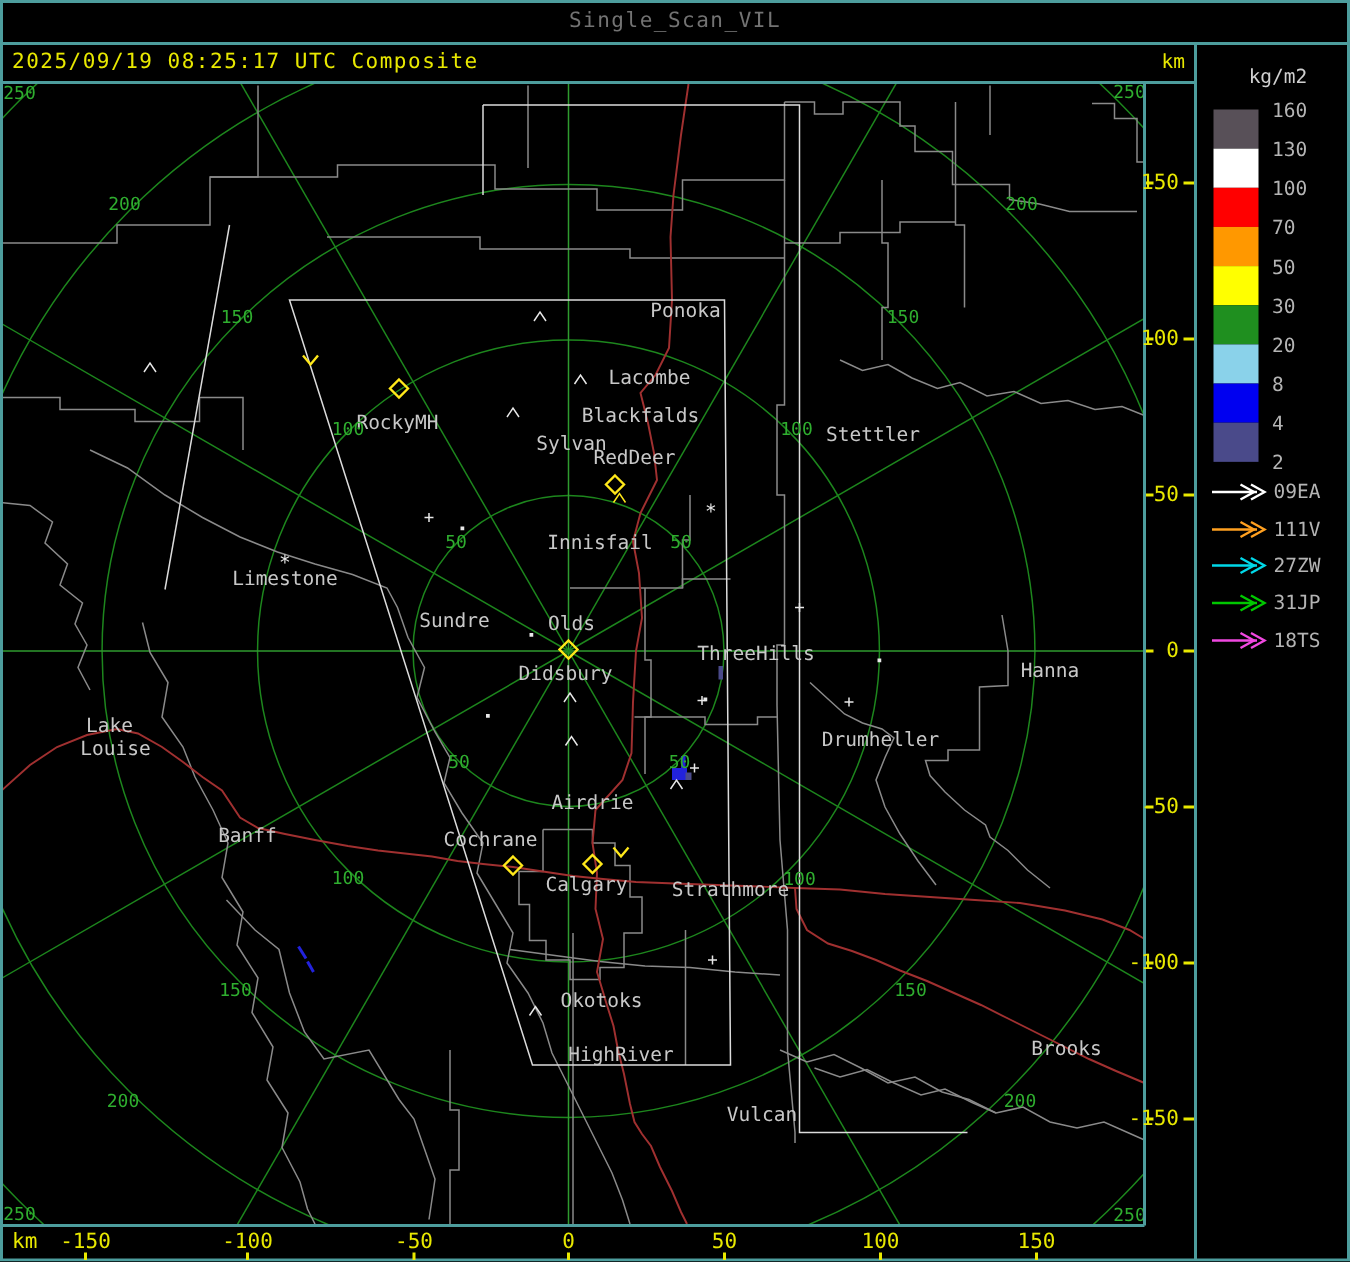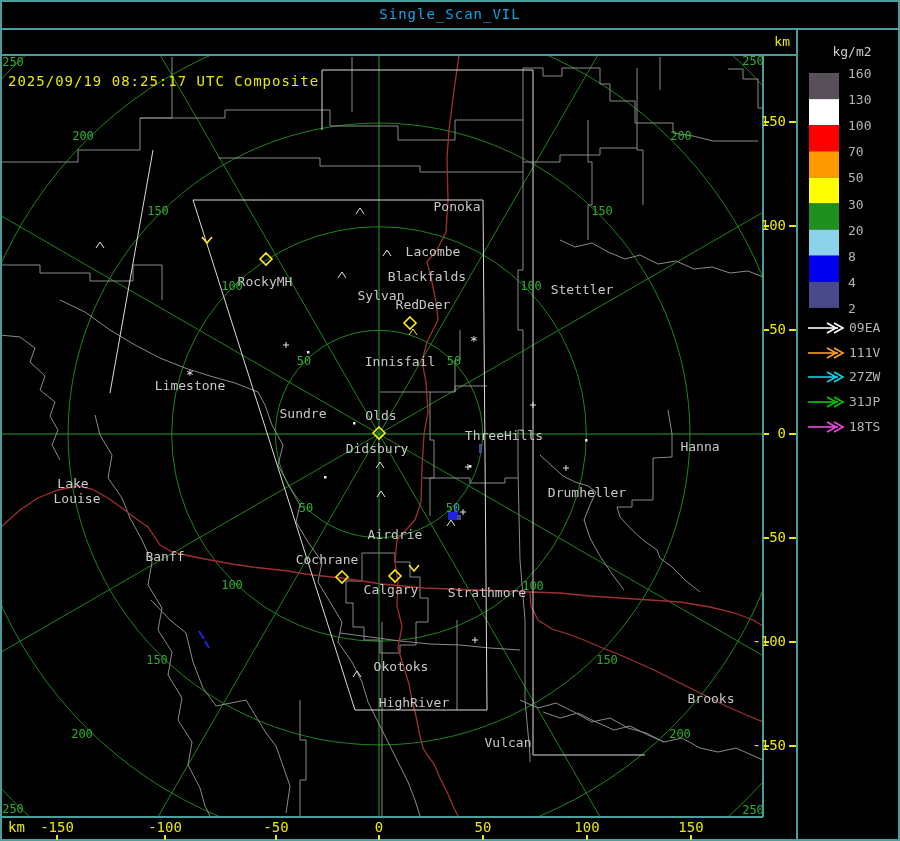--- a/index.html
+++ b/index.html
@@ -1,21 +1,21 @@
 <!DOCTYPE html>
 <html><head>
 <meta charset="utf-8">
 <style>
   html,body{margin:0;padding:0;background:#000;}
   body{width:900px;height:841px;position:relative;overflow:hidden;
        font-family:"DejaVu Sans Mono","Liberation Mono",monospace;}
   #scene{position:absolute;left:0;top:0;}
-  .titlebar{position:absolute;left:0;top:0;width:900px;height:29px;color:#0ea5e9;
+  .titlebar{position:absolute;left:0;top:0;width:900px;height:29px;color:#737373;
             font-size:14px;line-height:28px;text-align:center;letter-spacing:1px;border-radius:14px;}
-  .header-time{position:absolute;left:8px;top:33px;color:#e8e800;font-size:14px;letter-spacing:1px;margin-top:40px;}
+  .header-time{position:absolute;left:8px;top:33px;color:#e8e800;font-size:14px;letter-spacing:1px;}
   .header-km{position:absolute;left:764px;top:34px;width:26px;text-align:right;color:#e8e800;font-size:13px;}
   .legend-unit{position:absolute;left:798px;top:44px;width:108px;text-align:center;color:#cfcfcf;font-size:13px;}
 </style>
 </head>
 <body>
 
 <svg id="scene" width="900" height="841">
     <defs>
       <clipPath id="mapclip">
         <rect x="2" y="56" width="761" height="760"></rect>

